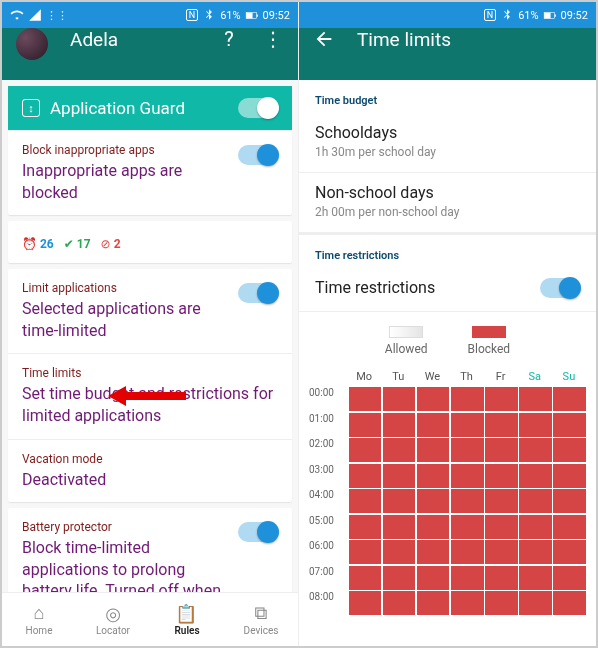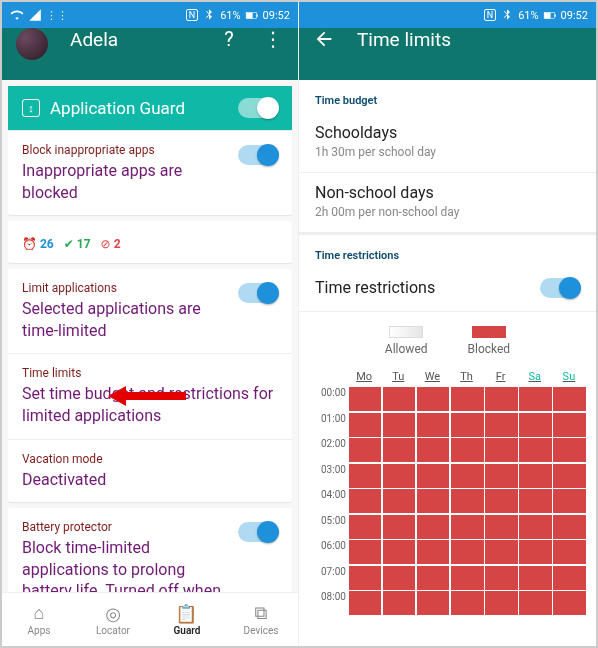--- a/index.html
+++ b/index.html
@@ -61,25 +61,25 @@
 .r2 .row-title { font-size: 16px; color: #222; margin-bottom: 2px; }
 .r2 .row-sub { font-size: 12px; color: #888; }
 .divider-thick { height: 2px; background: #eee; }
 
 .legend { display: flex; justify-content: center; gap: 40px; padding: 14px 0 10px; font-size: 12px; color: #666; }
 .legend-item { display: flex; flex-direction: column; align-items: center; gap: 4px; }
 .swatch-allowed { width: 34px; height: 12px; background: linear-gradient(to right, #fff, #e5e5e5); border: 1px solid #ddd; }
 .swatch-blocked { width: 34px; height: 12px; background: #d64545; }
 
 .grid-wrap { padding: 0 10px; }
-.grid-head { display: grid; grid-template-columns: 38px repeat(7, 1fr); font-size: 11px; color: #555; text-decoration: underline; }
+.grid-head { display: grid; grid-template-columns: 38px repeat(7, 1fr); font-size: 11px; color: #555; }
 .grid-head div { text-align: center; padding: 4px 0; }
 .grid-head .wk { color: #10b8a8; }
 .grid-body { display: grid; grid-template-columns: 38px repeat(7, 1fr); gap: 1.5px; background: #fff; }
-.time-lbl { font-size: 10px; color: #666; text-align: right; padding-right: 4px; height: 24px; display: flex; align-items: flex-start; background: #fff; margin-left: 12px; }
+.time-lbl { font-size: 10px; color: #666; text-align: right; padding-right: 4px; height: 24px; display: flex; align-items: flex-start; background: #fff; }
 .cell { height: 24px; background: #d64545; }
 
 .back-arrow svg { width: 22px; height: 22px; }
 </style>
 </head>
 <body>
 
 <div class="container">
 
 <div class="phone">
@@ -190,29 +190,29 @@
 
         </div>
       </div>
     </div>
 
   </div>
 
   <div class="bottomnav">
     <div class="nav-item">
       <div class="nav-ico">⌂</div>
-      <span>Apps</span>
+      <span>Home</span>
     </div>
     <div class="nav-item">
       <div class="nav-ico">◎</div>
       <span>Locator</span>
     </div>
     <div class="nav-item active">
       <div class="nav-ico">📋</div>
-      <span>Guard</span>
+      <span>Rules</span>
     </div>
     <div class="nav-item">
       <div class="nav-ico">⧉</div>
       <span>Devices</span>
     </div>
   </div>
 </div>
 
 <div class="phone">
   <div class="statusbar">

